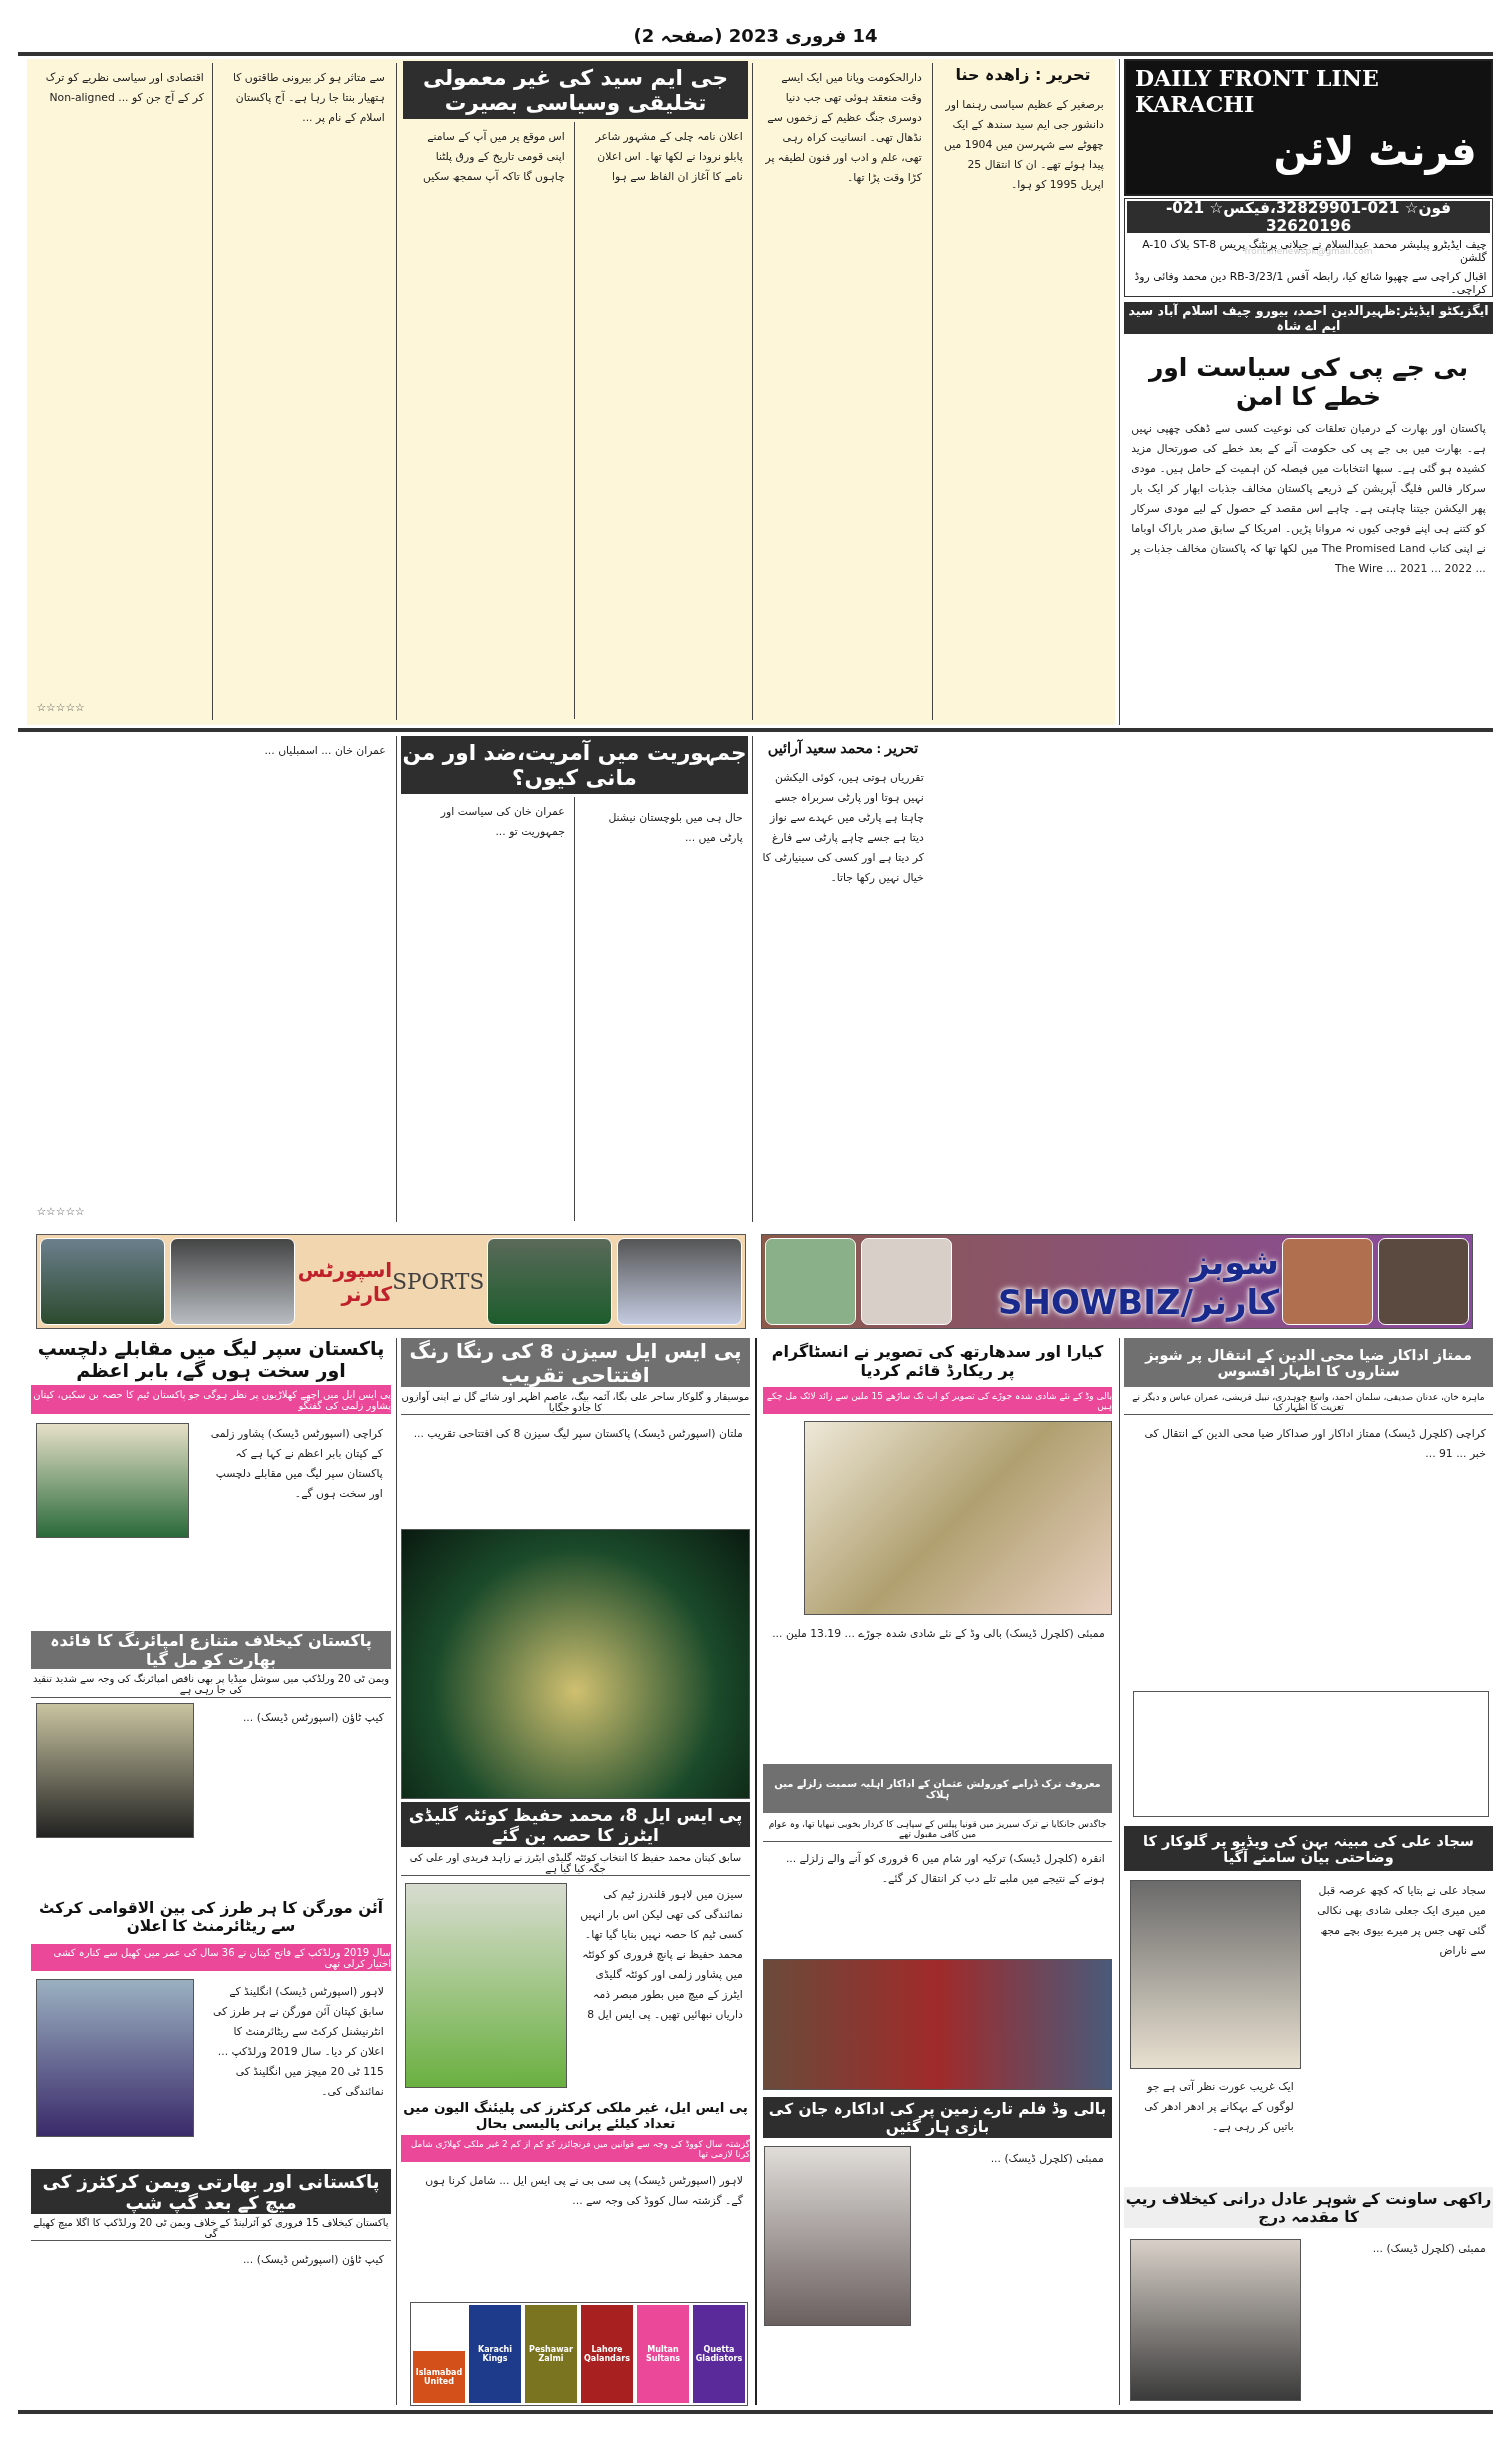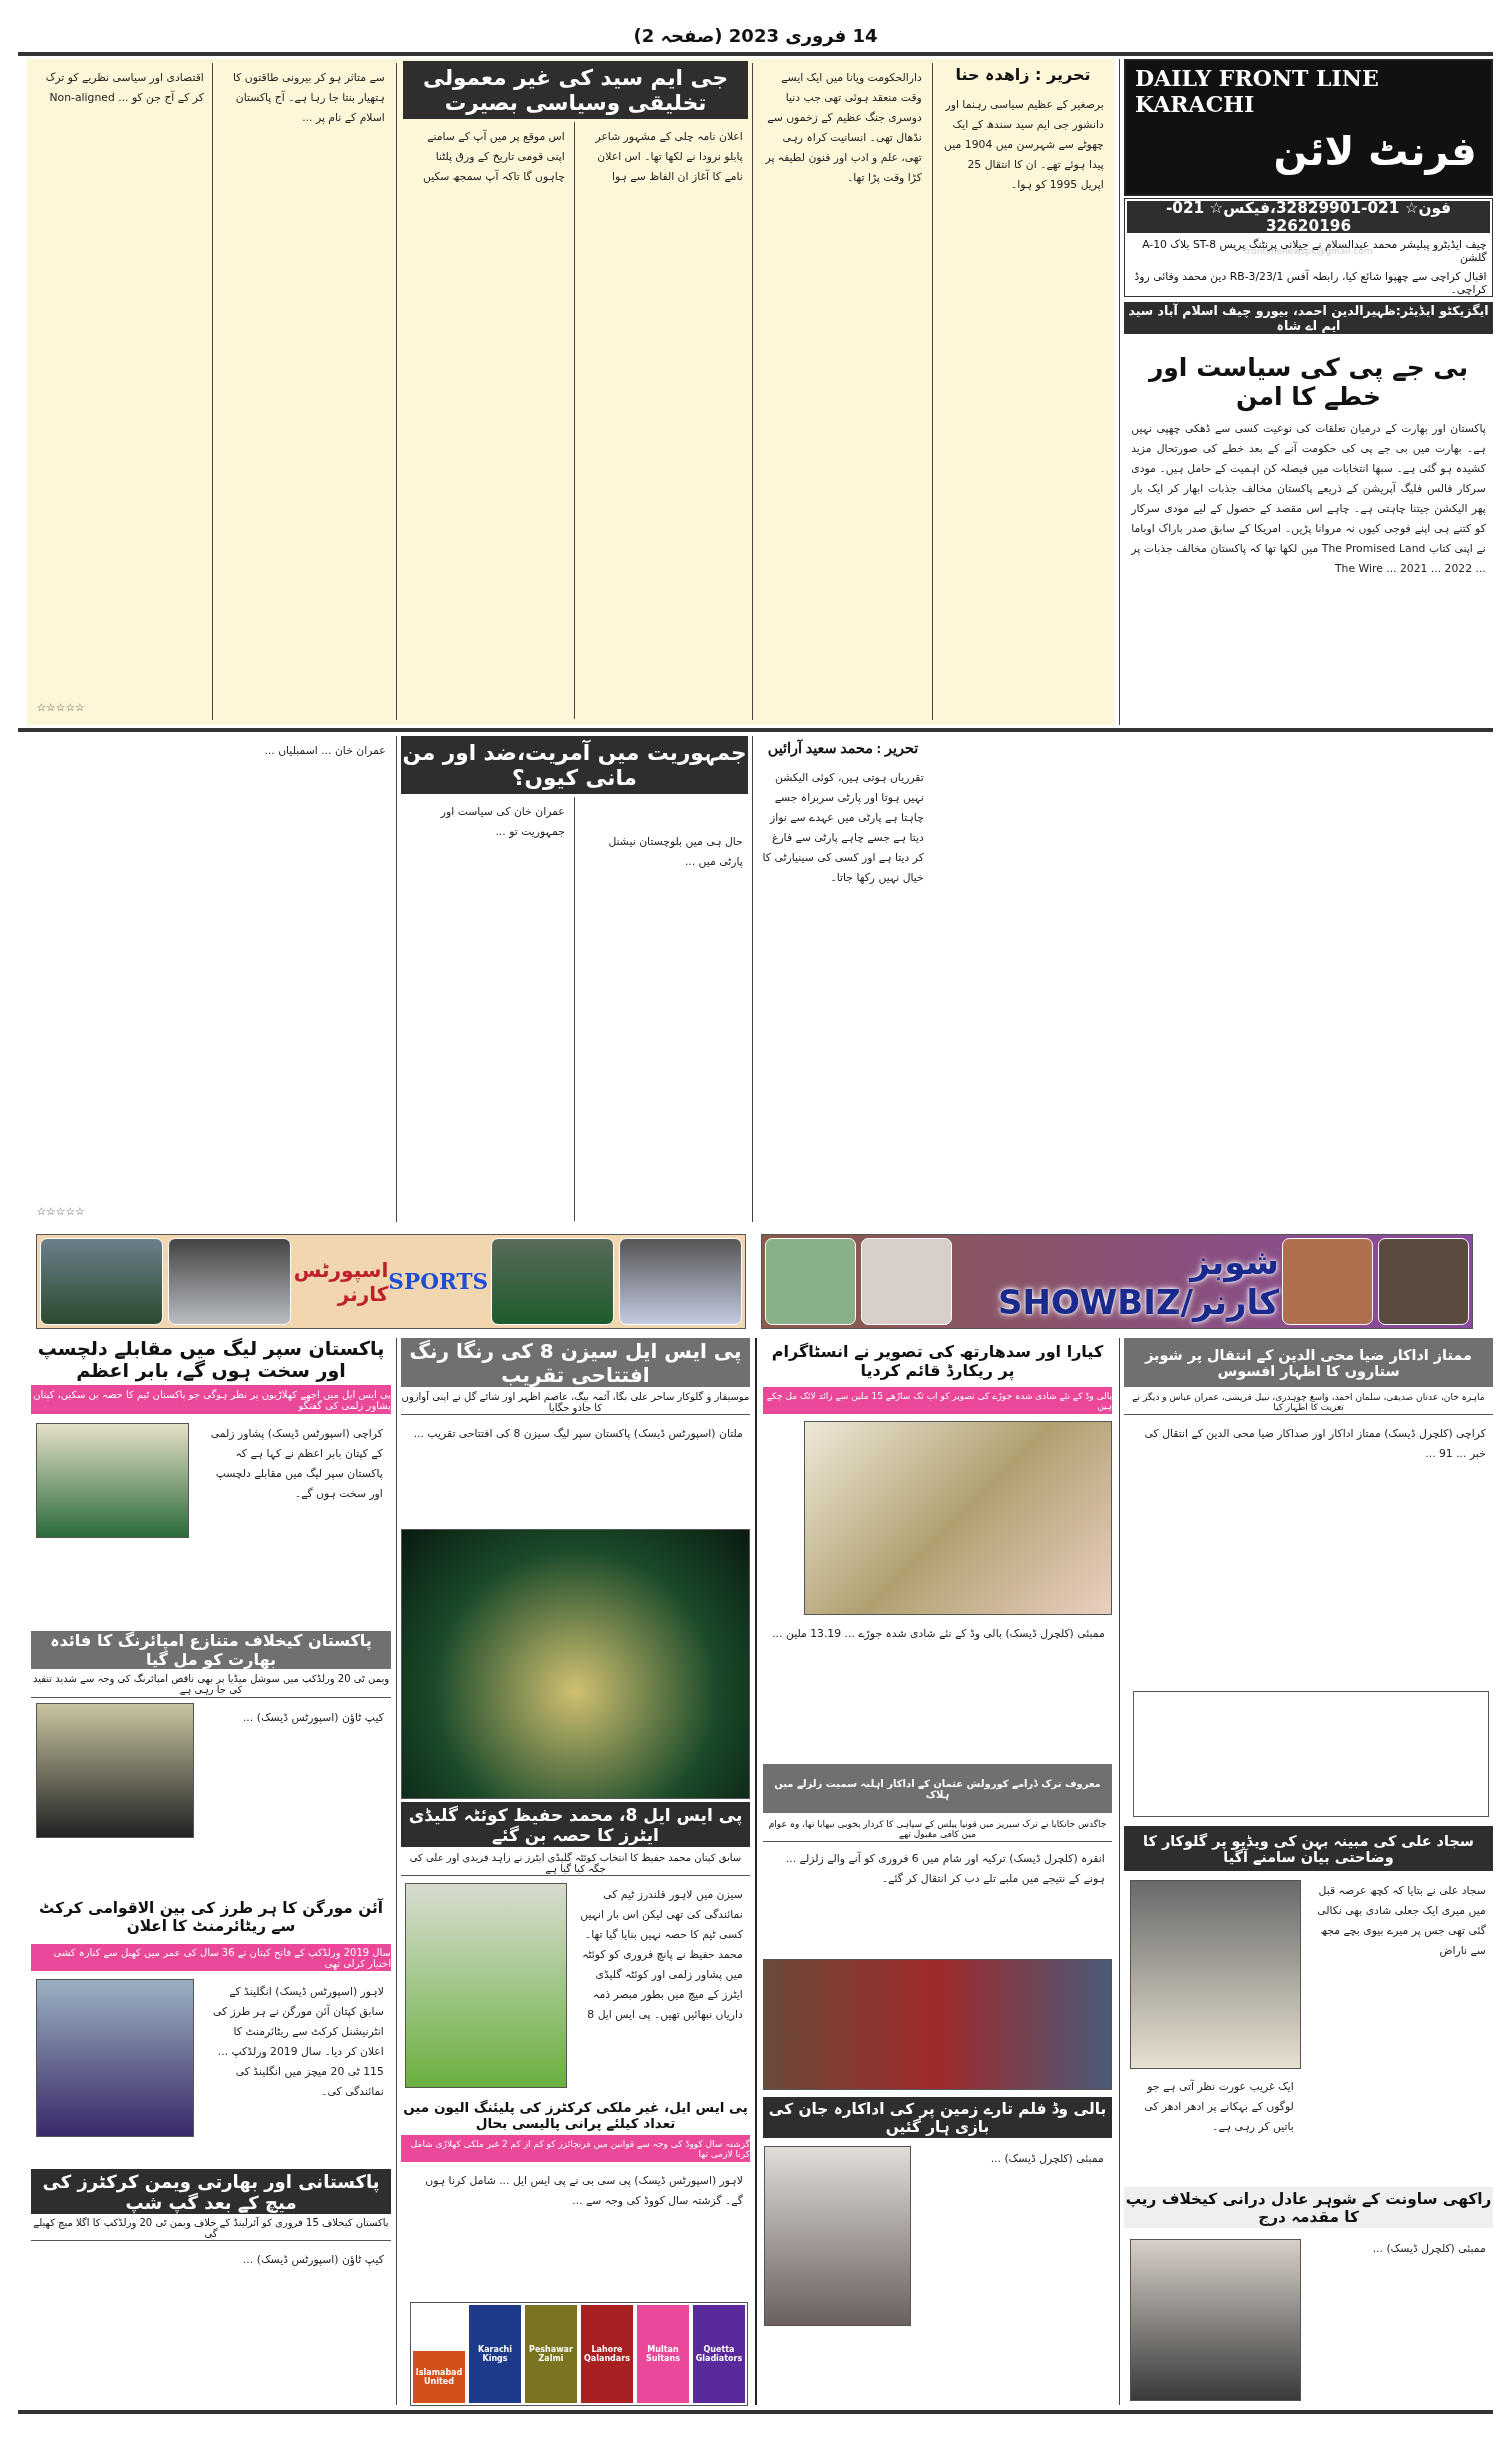--- a/index.html
+++ b/index.html
@@ -63,34 +63,34 @@
 <div class="abs col-text rtl" style="left:216px; top:63px; width:176px; height:657px;">سے متاثر ہو کر بیرونی طاقتوں کا ہتھیار بنتا جا رہا ہے۔ آج پاکستان اسلام کے نام پر ...</div>
 <div class="abs vrule" style="left:212px; top:63px; height:657px;"></div>
 <div class="abs col-text rtl" style="left:31px; top:63px; width:180px; height:630px;">اقتصادی اور سیاسی نظریے کو ترک کر کے آج جن کو ... Non-aligned</div>
 <div class="abs stars" style="left:31px; top:701px; width:180px;">☆☆☆☆☆</div>
 
 <div class="abs midbar"></div>
 <div class="abs byline" style="left:755px; top:736px; width:176px; font-size:14.4px;font-family:Liberation Serif, serif;">تحریر : محمد سعید آرائیں</div>
 <div class="abs col-text rtl" style="left:755px; top:763px; width:176px; height:459px;">تقرریاں ہوتی ہیں، کوئی الیکشن نہیں ہوتا اور پارٹی سربراہ جسے چاہتا ہے پارٹی میں عہدے سے نواز دیتا ہے جسے چاہے پارٹی سے فارغ کر دیتا ہے اور کسی کی سینیارٹی کا خیال نہیں رکھا جاتا۔</div>
 <div class="abs vrule" style="left:752px; top:736px; height:486px;"></div>
 <div class="abs dark-head" style="left:401px; top:736px; width:347px; height:58px; font-size:21.6px;">جمہوریت میں آمریت،ضد اور من مانی کیوں؟</div>
-<div class="abs col-text rtl" style="left:576px; top:827px; width:174px; height:424px;">حال ہی میں بلوچستان نیشنل پارٹی میں ...</div>
+<div class="abs col-text rtl" style="left:576px; top:803px; width:174px; height:424px;">حال ہی میں بلوچستان نیشنل پارٹی میں ...</div>
 <div class="abs vrule" style="left:574px; top:797px; height:424px;"></div>
 <div class="abs col-text rtl" style="left:401px; top:797px; width:171px; height:424px;">عمران خان کی سیاست اور جمہوریت تو ...</div>
 <div class="abs vrule" style="left:396px; top:736px; height:486px;"></div>
 <div class="abs col-text rtl" style="left:31px; top:736px; width:362px; height:468px;">عمران خان ... اسمبلیاں ...</div>
 <div class="abs stars" style="left:31px; top:1205px; width:180px;">☆☆☆☆☆</div>
 
 <div class="abs banner" style="left:36px; top:1234px; width:710px; height:95px; background:#f2d6b0;">
   <div class="pic" style="background:linear-gradient(#6b7f8c,#2c4a2e);"></div>
   <div class="pic" style="background:linear-gradient(#444,#b9bdc2);"></div>
   <div style="flex:1; display:flex; flex-direction:row; align-items:center; justify-content:flex-end;">
     <div style="color:#c0202a; font-weight:bold; font-size:20px; direction:rtl;">اسپورٹس کارنر</div>
     <div style="width:70%; height:3.6px; background:#223388; margin:3.6px 0;"></div>
-    <div style="color:#1d4ed8; font-weight:bold; font-size:21.6px; font-family:'DejaVu Serif',serif;">SPORTS</div>
+    <div style="color:#404040; font-weight:normal; font-size:21.6px; font-family:'DejaVu Serif',serif;">SPORTS</div>
   </div>
   <div class="pic" style="background:linear-gradient(#5a6a5a,#1d5c2c);"></div>
   <div class="pic" style="background:linear-gradient(#555,#c4cbe0);"></div>
 </div>
 <div class="abs banner" style="left:761px; top:1234px; width:712px; height:95px; background:linear-gradient(90deg,#8a5a4a,#8a4aa0);">
   <div class="pic" style="flex:0.55; background:#8ab08a;"></div>
   <div class="pic" style="flex:0.55; background:#d8d0c8;"></div>
   <div style="flex:2; display:flex; align-items:center; justify-content:center; color:#1a2a8c; font-weight:bold; font-size:34px; text-shadow:0 0 3.6px #fff,0 0 7.2px #fff; direction:rtl;">شوبز کارنر/SHOWBIZ</div>
   <div class="pic" style="flex:0.55; background:#b07050;"></div>
   <div class="pic" style="flex:0.55; background:#5a4a40;"></div>

